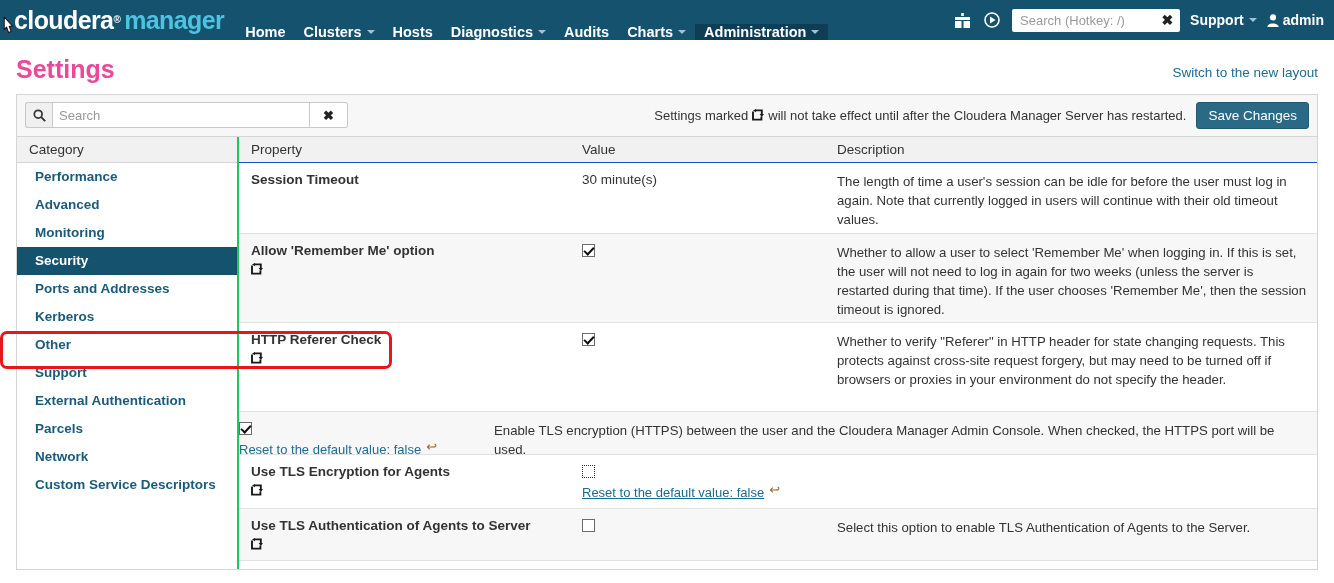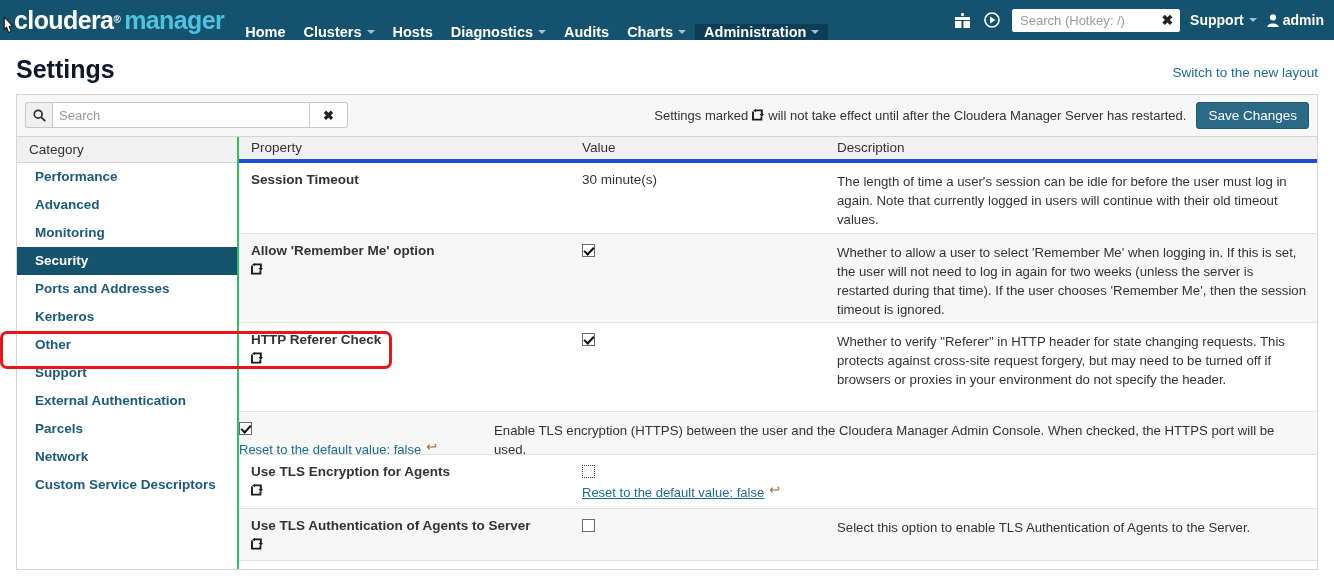--- a/index.html
+++ b/index.html
@@ -91,21 +91,21 @@
 
   
   .cursor-hand { position: absolute; left: 2px; top: 16px; z-index: 50; }
 
   
   .page { padding: 0 16px; position: relative; }
   .page-head {
     display: flex; align-items: flex-end; justify-content: space-between;
     padding-top: 16px; padding-bottom: 10px;
   }
-  .page-title { font-size: 25px; font-weight: bold; color: #0f172a; margin: 0; line-height: 1.1; }
+  .page-title { font-size: 25px; font-weight: bold; color: #ec4899; margin: 0; line-height: 1.1; }
   .switch-layout { font-size: 13.5px; color: #1b6d8f; text-decoration: none; padding-bottom: 4px; }
 
   
   .toolbar {
     border: 1px solid #d5d5d5;
     border-bottom: none;
     background: #f7f7f7;
     height: 42px;
     display: flex; align-items: center;
     padding: 0 8px 0 8px;
@@ -191,21 +191,21 @@
     cursor: pointer;
     text-align: right;
   }
   .side-item.active { background: #14526e; color: #ffffff; }
 
   .table-wrap { flex: 1; display: flex; flex-direction: column; min-width: 0; }
   .thead {
     display: flex;
     height: 26px;
     background: #f1f1f1;
-    border-bottom: 4px solid #1d4ed8;
+    border-bottom: 1px solid #1d4ed8;
     align-items: center;
     font-size: 13.5px;
     color: #333;
   }
   .th-prop { width: 343px; padding-left: 12px; }
   .th-val  { width: 250px; }
   .th-desc { flex: 1; padding-left: 5px; }
 
   .tbody { flex: 1; overflow: hidden; }
   .trow {

